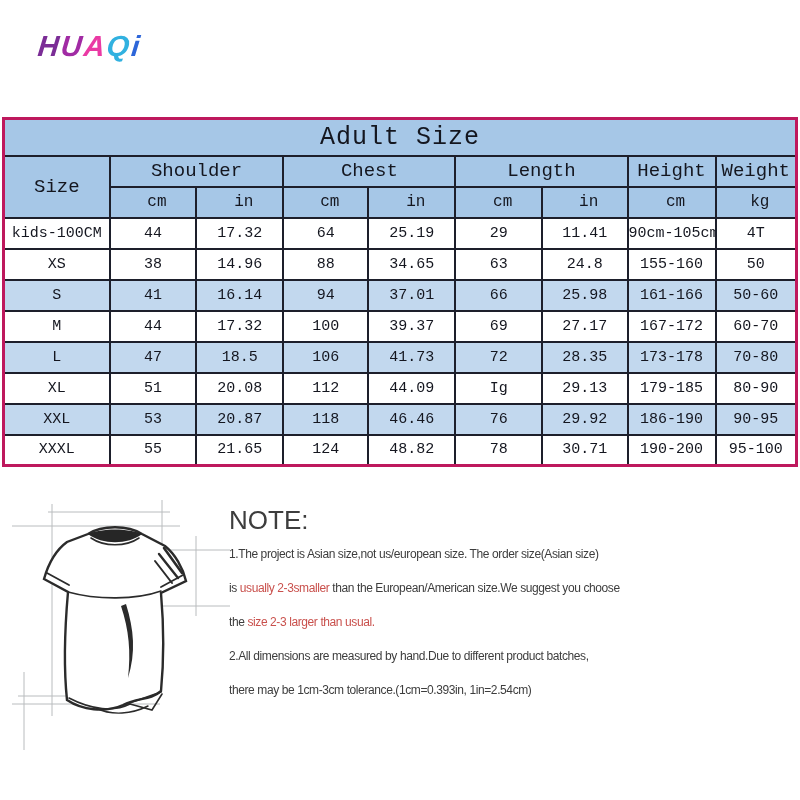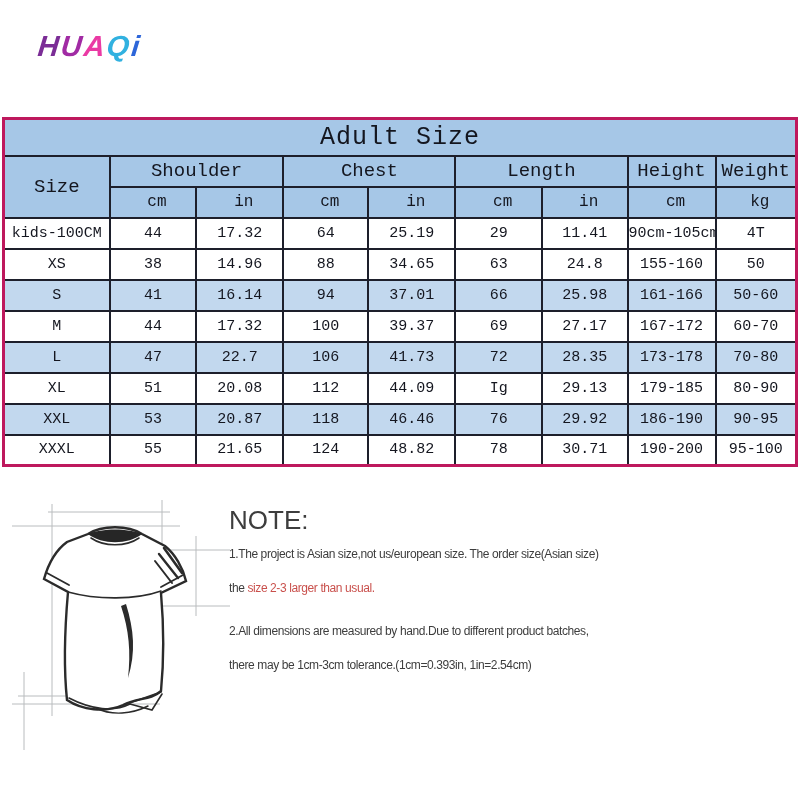--- a/index.html
+++ b/index.html
@@ -49,21 +49,21 @@
     position:absolute; left:229px; top:503px; width:570px;
     color:#3d3d3d;
   }
   #note .note-title {
     font-size:26px; line-height:34px; font-weight:400; letter-spacing:0px;
   }
   #note .note-line {
     font-size:12px; line-height:34px; letter-spacing:-0.4px;
     white-space:nowrap;
   }
-  #note .note-line.gap { margin-top:9px; }
+  #note .note-line.gap { margin-top:0; }
   #note .red { color:#c9504c; }
 
   
   #tshirt { position:absolute; left:12px; top:486px; }
   .guide { stroke:#b9bcbe; stroke-width:1; fill:none; }
   .ink   { stroke:#2b2b2b; fill:none; stroke-linecap:round; }
 </style>
 </head>
 <body>
 
@@ -147,21 +147,21 @@
           <td>100</td>
           <td>39.37</td>
           <td>69</td>
           <td>27.17</td>
           <td>167-172</td>
           <td>60-70</td>
         </tr>
         <tr class="shaded">
           <td>L</td>
           <td>47</td>
-          <td>22.7</td>
+          <td>18.5</td>
           <td>106</td>
           <td>41.73</td>
           <td>72</td>
           <td>28.35</td>
           <td>173-178</td>
           <td>70-80</td>
         </tr>
         <tr>
           <td>XL</td>
           <td>51</td>
@@ -230,19 +230,20 @@
       <path class="ink" stroke-width="1.6" d="M112,219 L149,206"></path>
       <path class="ink" stroke-width="1.4" d="M84,222 C100,230 120,228 136,220"></path>
       <path class="ink" stroke-width="1.6" d="M118,218 L140,224 L150,208"></path>
     </g>
   </svg>
 
   <div id="note">
     <div class="note-title">NOTE:</div>
     <div id="note-lines">
         <div class="note-line"><span>1.The project is Asian size,not us/european size. The order size(Asian size)</span></div>
+        <div class="note-line"><span>is </span><span class="red">usually 2-3smaller</span><span> than the European/American size.We suggest you choose</span></div>
         <div class="note-line"><span>the </span><span class="red">size 2-3 larger than usual.</span></div>
         <div class="note-line gap"><span>2.All dimensions are measured by hand.Due to different product batches,</span></div>
         <div class="note-line"><span>there may be 1cm-3cm tolerance.(1cm=0.393in, 1in=2.54cm)</span></div>
       </div>
   </div>
 
 </div>
 
 </body></html>

